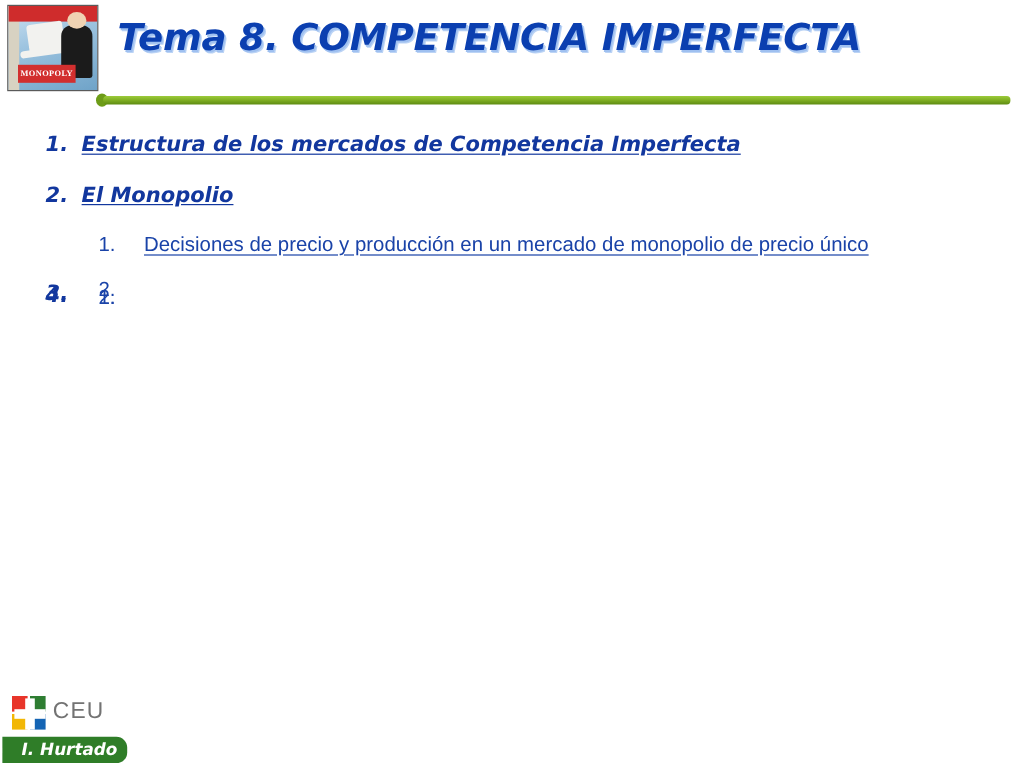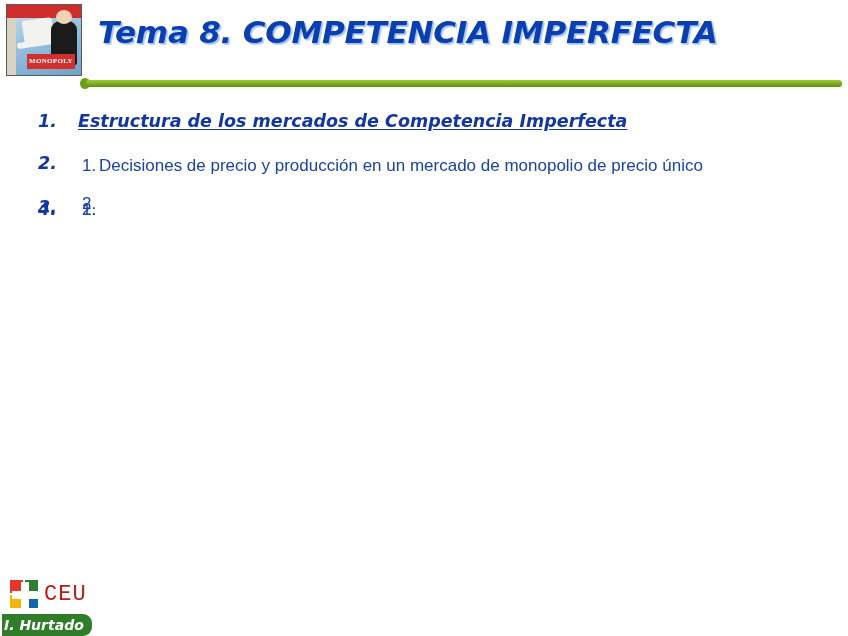--- a/index.html
+++ b/index.html
@@ -83,21 +83,21 @@
     position: absolute;
     left: 5px;
     top: -11px;
     width: 16px;
     height: 14px;
     background: #f0d3b3;
     border-radius: 50%;
   }
   #monopoly-thumb .logo-box {
     position: absolute;
-    left: 20px;
+    left: 8px;
     bottom: 6px;
     width: 48px;
     height: 15px;
     background: #d22f2f;
     color: #ffffff;
     font-size: 7px;
     font-weight: bold;
     letter-spacing: 0.3px;
     text-align: center;
     line-height: 15px;
@@ -166,21 +166,21 @@
     left: 38px;
     top: 0;
     width: 22px;
     font-family: "DejaVu Sans", sans-serif;
     font-weight: bold;
     font-style: italic;
     color: #12379e;
   }
   .l1 .txt {
     display: inline-block;
-    margin-left: 40px;
+    margin-left: 30px;
     text-decoration: underline;
     text-underline-offset: 2px;
   }
 
   .l2 {
     position: relative;
     margin: 0 0 12px 0;
     padding-left: 82px;
     font-family: "Liberation Sans", sans-serif;
     font-size: 17px;
@@ -189,22 +189,23 @@
   }
   .l2 .num {
     position: absolute;
     left: 82px;
     top: 0;
     width: 22px;
     color: #1a43a8;
   }
   .l2 .txt {
     display: inline-block;
-    margin-left: 17px;
+    margin-left: 38px;
     max-width: 660px;
+    text-decoration: underline;
     text-underline-offset: 3px;
   }
 
   
   #item-1 { margin-bottom: 20px; }
   #item-2 { margin-bottom: 16px; }
   #item-2-1 { margin-bottom: 10px; }
   #item-2-2 { margin-bottom: 16px; }
   #item-3 { margin-bottom: 16px; }
   #item-3-1 { margin-bottom: 12px; }
@@ -234,32 +235,32 @@
   #ceu-cross .q2 { left: 15px; top: 0; background: #2e7d32; }
   #ceu-cross .q3 { left: 0;  top: 15px; background: #f2b705; }
   #ceu-cross .q4 { left: 15px; top: 15px; background: #1464b4; }
   #ceu-cross .cx { left: 11px; top: 2px; width: 8px; height: 26px; background: #ffffff; }
   #ceu-cross .cy { left: 2px; top: 11px; width: 26px; height: 8px; background: #ffffff; }
 
   #ceu-text {
     position: absolute;
     left: 34px;
     top: 2px;
-    font-family: Liberation Mono, monospace;
-    font-size: 22px;
-    color: #b91c1c;
+    font-family: Liberation Sans, sans-serif;
+    font-size: 19px;
+    color: #737373;
     letter-spacing: 1px;
   }
 
   #footer-author {
     position: absolute;
     left: 2px;
     bottom: 0;
     height: 22px;
-    padding: 0 8px 0 2px;
+    padding: 0 8px 0 16px;
     background: #2f7d28;
     color: #ffffff;
     font-family: "DejaVu Sans", sans-serif;
     font-weight: bold;
     font-style: italic;
     font-size: 14px;
     line-height: 22px;
     border-radius: 0 9px 9px 0;
   }
 </style>
@@ -284,20 +285,21 @@
 
 <div id="outline">
 
   <div class="l1" id="item-1">
     <span class="num">1.</span>
     <span class="txt">Estructura de los mercados de Competencia Imperfecta</span>
   </div>
 
   <div class="l1" id="item-2">
     <span class="num">2.</span>
+    <span class="txt">El Monopolio</span>
   </div>
 
   <div class="l2" id="item-2-1">
     <span class="num">1.</span>
     <span class="txt">Decisiones de precio y producción en un mercado de monopolio de precio único</span>
   </div>
 
   <div class="l2" id="item-2-2">
     <span class="num">2.</span>
   </div>

